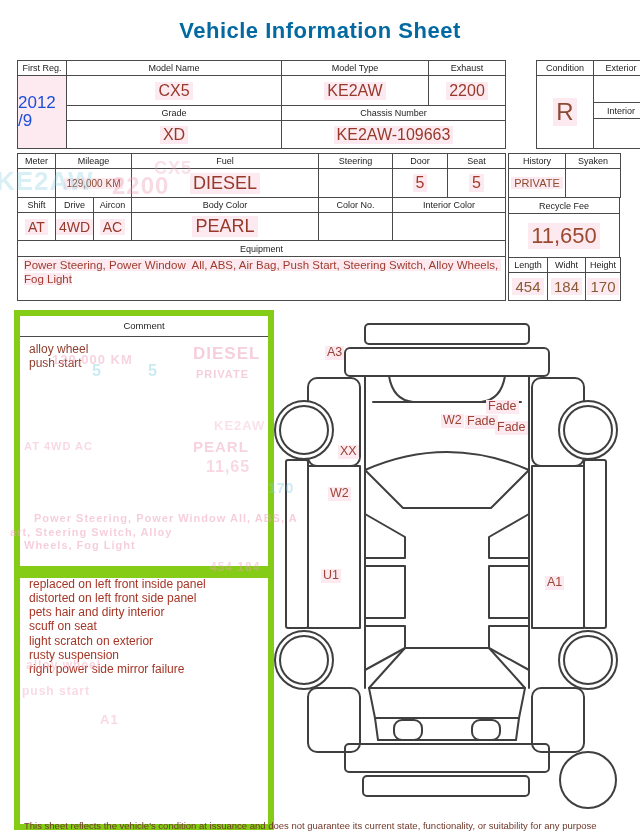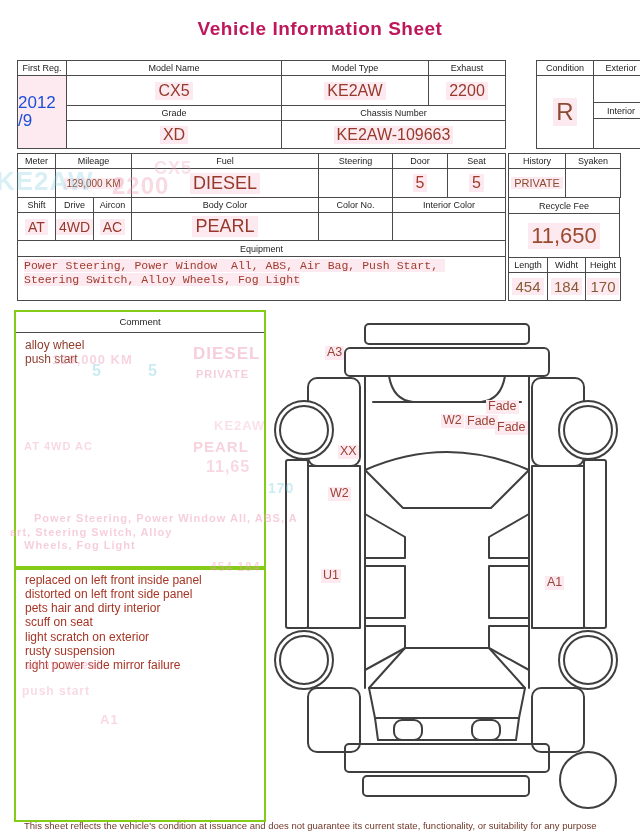--- a/index.html
+++ b/index.html
@@ -1,39 +1,39 @@
 <!DOCTYPE html>
 <html><head>
 <meta charset="utf-8">
 <style>
   html,body{margin:0;padding:0;background:#fff;}
   .sheet{position:relative;width:640px;height:835px;background:#fff;
          font-family:"Liberation Sans","DejaVu Sans",sans-serif;overflow:hidden;}
   .title{position:absolute;left:0;right:0;top:18px;text-align:center;
-         font-size:19px;font-weight:600;color:#be185d;letter-spacing:.5px;}
+         font-size:22px;font-weight:600;color:#0369a1;letter-spacing:.5px;}
   table{border-collapse:collapse;position:absolute;table-layout:fixed;border-radius:8px;}
   td{border:1px solid #4a4a4a;padding:0;text-align:center;vertical-align:middle;overflow:hidden;}
   .hdr{font-size:9px;color:#1d1d1d;}
   .val{color:#96392a;}
   .hl{background:#fdeaf0;padding:0 3px;display:inline-block;}
   .hl-in{background:#fdeaf0;}
   .big{font-size:16px;}
   .firstreg{font-size:17px;line-height:1.05;text-align:left;white-space:pre-line;color:#1d4ed8;}
   .rgrade{font-size:24px;color:#8a4a34;}
   .mileage{font-size:10px;color:#8a4a30;}
   .diesel{font-size:18px;}
   .digit{font-size:16px;color:#a3392a;}
   .shiftv{font-size:14px;}
   .pearl{font-size:18px;}
   .private{font-size:11px;color:#8a4a30;}
   .fee{font-size:22px;color:#9a4a2e;}
   .dim{font-size:15px;color:#8a5a36;}
   .equip{font-size:11.5px;text-align:left;vertical-align:top;padding:2px 6px;
-         color:#a03c2e;white-space:pre-wrap;line-height:1.2;font-family:Liberation Mono, monospace;}
-  .notebox{position:absolute;border:2px solid #84cc16;background:transparent;}
+         color:#a03c2e;white-space:pre-wrap;line-height:1.2;}
+  .notebox{position:absolute;border:6px solid #84cc16;background:transparent;}
   .notebox .bhdr{font-size:9.5px;color:#1d1d1d;text-align:center;height:20px;line-height:20px;
                  border-bottom:1px solid #4a4a4a;}
   .bbody{padding:5px 9px;font-size:12px;line-height:1.18;white-space:pre-line;}
   .comment-text{color:#8f3d2c;}
   .note-text{color:#a63525;}
   .diagram{position:absolute;left:270px;top:310px;width:370px;height:510px;}
   .overlay{position:absolute;left:0;top:0;width:640px;height:835px;pointer-events:none;}
   .dmg{position:absolute;font-size:12.5px;color:#9b4436;background:#fdeaf0;
        padding:0 2px;line-height:1.1;white-space:nowrap;}
   .ghost{position:absolute;white-space:nowrap;font-weight:bold;letter-spacing:1px;}

